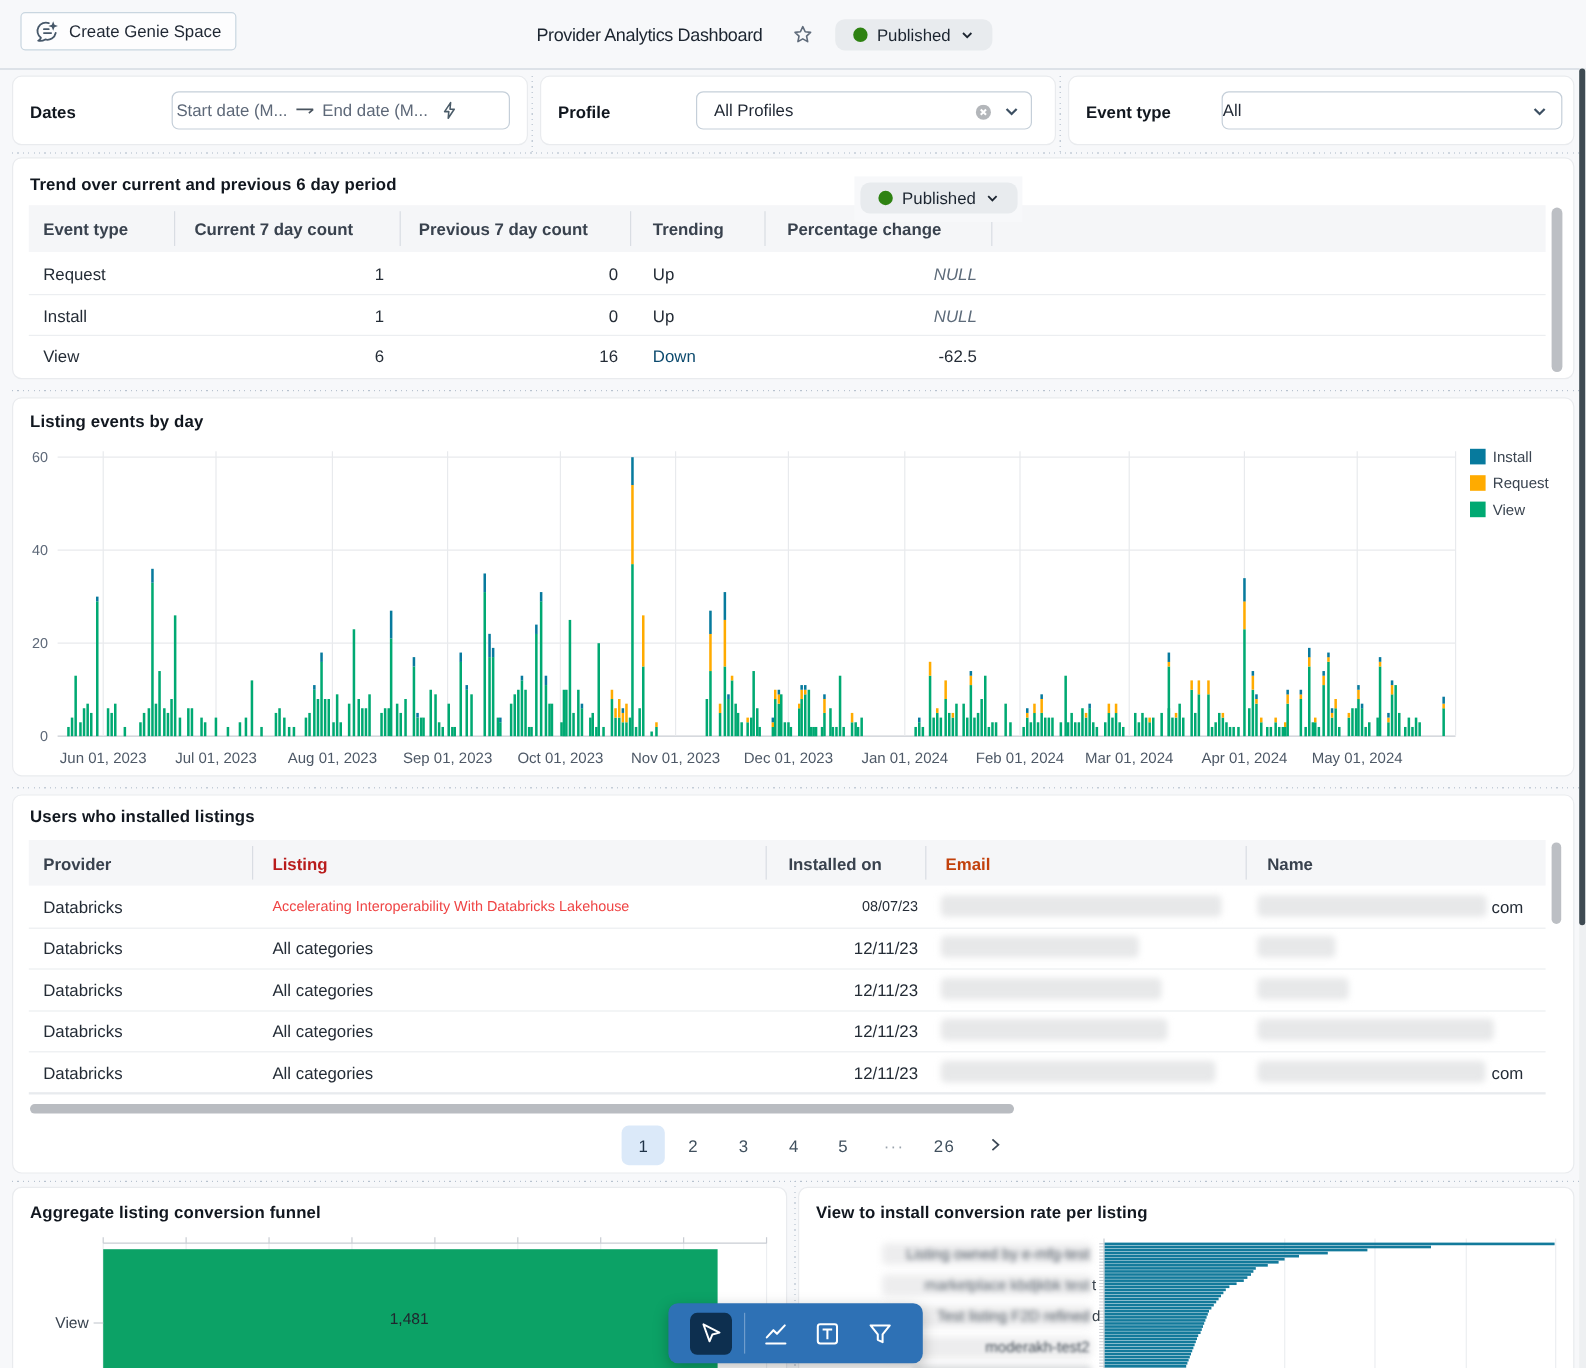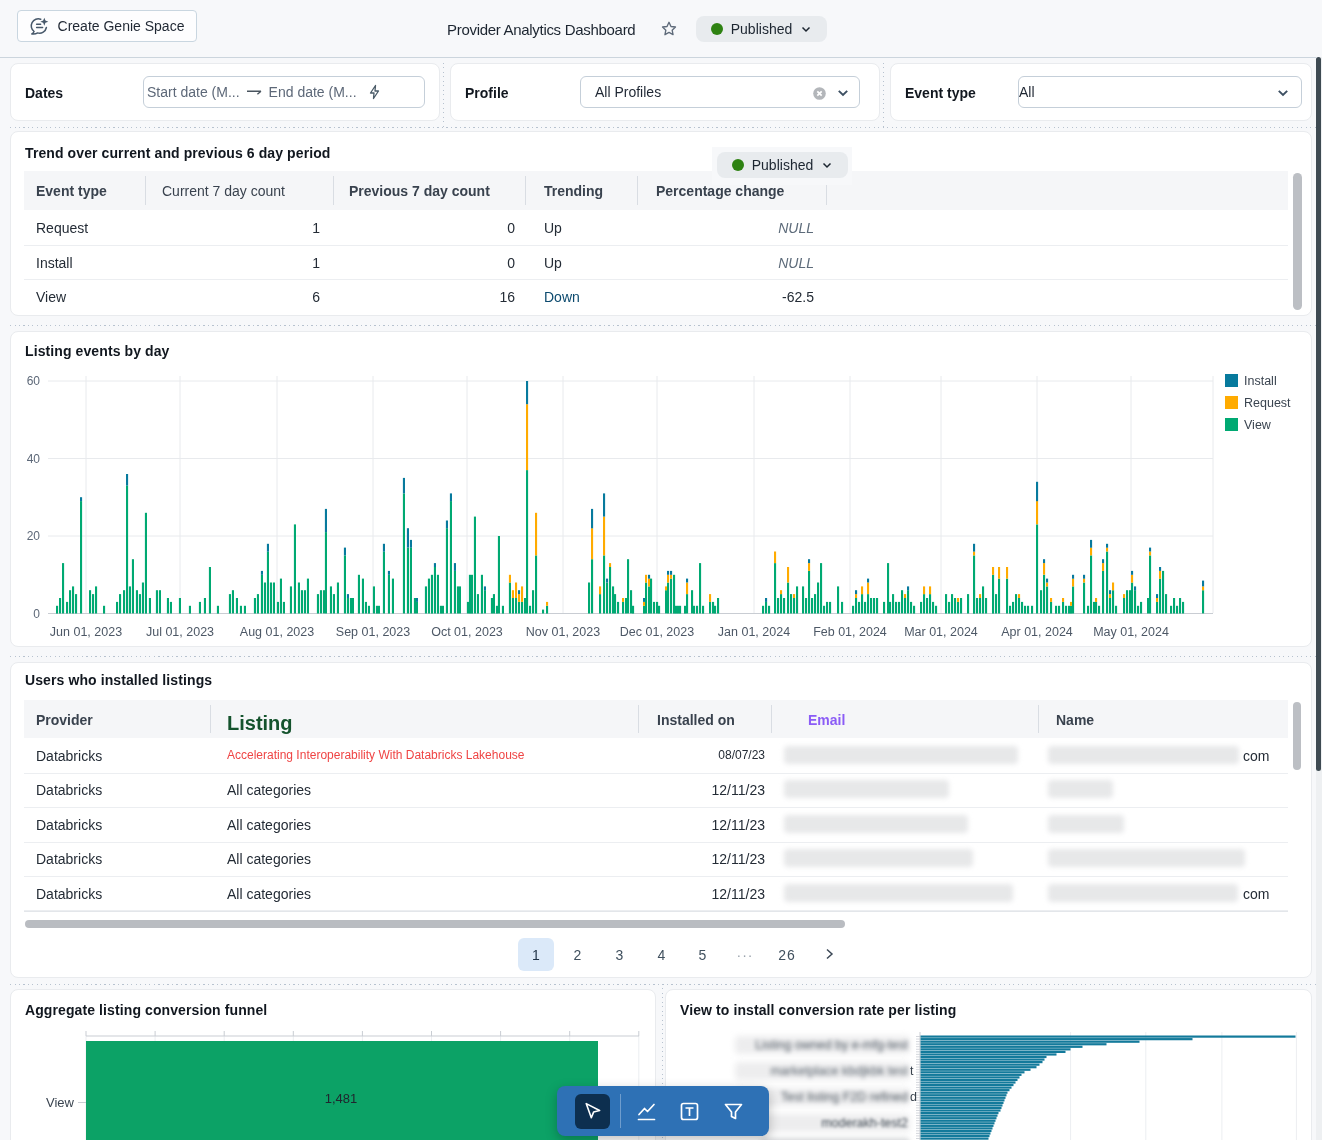--- a/index.html
+++ b/index.html
@@ -76,21 +76,21 @@
   <span style="">All</span>
   <svg style="position:absolute;right:12px;top:10px;" width="12" height="12" viewBox="0 0 12 12" fill="none" stroke="#3c4f62" stroke-width="1.9">
       <path d="M1.8 3.8 L6 8 L10.2 3.8"></path>
     </svg>
 </div>
 
 <div class="card" style="left:10px;top:131px;width:1302px;height:185px;"></div>
 <div class="ctitle" style="left:25px;top:145px;">Trend over current and previous 6 day period</div>
 <div style="position:absolute;left:24px;top:171px;width:1264px;height:39px;background:#f5f6f8;"></div>
 <div style="position:absolute;left:36px;top:183px;font-size:14px;font-weight:700;color:#39424e;">Event type</div>
-<div style="position:absolute;left:162px;top:183px;font-size:14px;font-weight:400;color:#39424e;">Current 7 day count</div>
+<div style="position:absolute;left:162px;top:183px;font-size:14px;font-weight:700;color:#39424e;">Current 7 day count</div>
 <div style="position:absolute;left:349px;top:183px;font-size:14px;font-weight:700;color:#39424e;">Previous 7 day count</div>
 <div style="position:absolute;left:544px;top:183px;font-size:14px;font-weight:700;color:#39424e;">Trending</div>
 <div style="position:absolute;left:656px;top:183px;font-size:14px;font-weight:700;color:#39424e;">Percentage change</div>
 <div style="position:absolute;left:145px;top:176px;width:1px;height:29px;background:#d9dde3;"></div>
 <div style="position:absolute;left:333px;top:176px;width:1px;height:29px;background:#d9dde3;"></div>
 <div style="position:absolute;left:525px;top:176px;width:1px;height:29px;background:#d9dde3;"></div>
 <div style="position:absolute;left:637px;top:176px;width:1px;height:29px;background:#d9dde3;"></div>
 <div style="position:absolute;left:826px;top:176px;width:1px;height:29px;background:#d9dde3;"></div>
 <div style="position:absolute;left:36px;top:220px;font-size:14px;color:#242c36;">Request</div>
 <div style="position:absolute;left:220px;top:220px;width:100px;text-align:right;font-size:14px;color:#242c36;">1</div>
@@ -540,23 +540,23 @@
 <rect x="1225" y="396" width="13" height="13" fill="#FFAB00"></rect>
 <text x="1244" y="407" font-size="12.5" fill="#3a4450" font-family="Liberation Sans">Request</text>
 <rect x="1225" y="418" width="13" height="13" fill="#00A972"></rect>
 <text x="1244" y="429" font-size="12.5" fill="#3a4450" font-family="Liberation Sans">View</text>
 </svg>
 
 <div class="card" style="left:10px;top:662px;width:1302px;height:316px;"></div>
 <div class="ctitle" style="left:25px;top:672px;">Users who installed listings</div>
 <div style="position:absolute;left:24px;top:700px;width:1264px;height:38px;background:#f5f6f8;"></div>
 <div style="position:absolute;left:36px;top:712px;font-size:14px;font-weight:700;color:#39424e;">Provider</div>
-<div style="position:absolute;left:227px;top:712px;font-size:20px;font-weight:700;color:#14532d;">Listing</div>
+<div style="position:absolute;left:227px;top:712px;font-size:14px;font-weight:700;color:#b91c1c;">Listing</div>
 <div style="position:absolute;left:657px;top:712px;font-size:14px;font-weight:700;color:#39424e;">Installed on</div>
-<div style="position:absolute;left:788px;top:712px;font-size:14px;font-weight:700;color:#8b5cf6;margin-left:20px;">Email</div>
+<div style="position:absolute;left:788px;top:712px;font-size:14px;font-weight:700;color:#c2410c;">Email</div>
 <div style="position:absolute;left:1056px;top:712px;font-size:14px;font-weight:700;color:#39424e;">Name</div>
 <div style="position:absolute;left:210px;top:705px;width:1px;height:28px;background:#d9dde3;"></div>
 <div style="position:absolute;left:638px;top:705px;width:1px;height:28px;background:#d9dde3;"></div>
 <div style="position:absolute;left:771px;top:705px;width:1px;height:28px;background:#d9dde3;"></div>
 <div style="position:absolute;left:1038px;top:705px;width:1px;height:28px;background:#d9dde3;"></div>
 <div style="position:absolute;left:36px;top:748px;font-size:14px;color:#242c36;">Databricks</div>
 <div style="position:absolute;left:227px;top:748px;font-size:12px;color:#ef4444;">Accelerating Interoperability With Databricks Lakehouse</div>
 <div style="position:absolute;left:665px;top:748px;width:100px;text-align:right;font-size:12px;color:#242c36;">08/07/23</div>
 <div style="position:absolute;left:784px;top:746px;width:234px;height:18px;background:#e7e8e9;border-radius:4px;filter:blur(2.5px);"></div>
 <div style="position:absolute;left:1048px;top:746px;width:191px;height:18px;background:#e7e8e9;border-radius:4px;filter:blur(2.5px);"></div>

